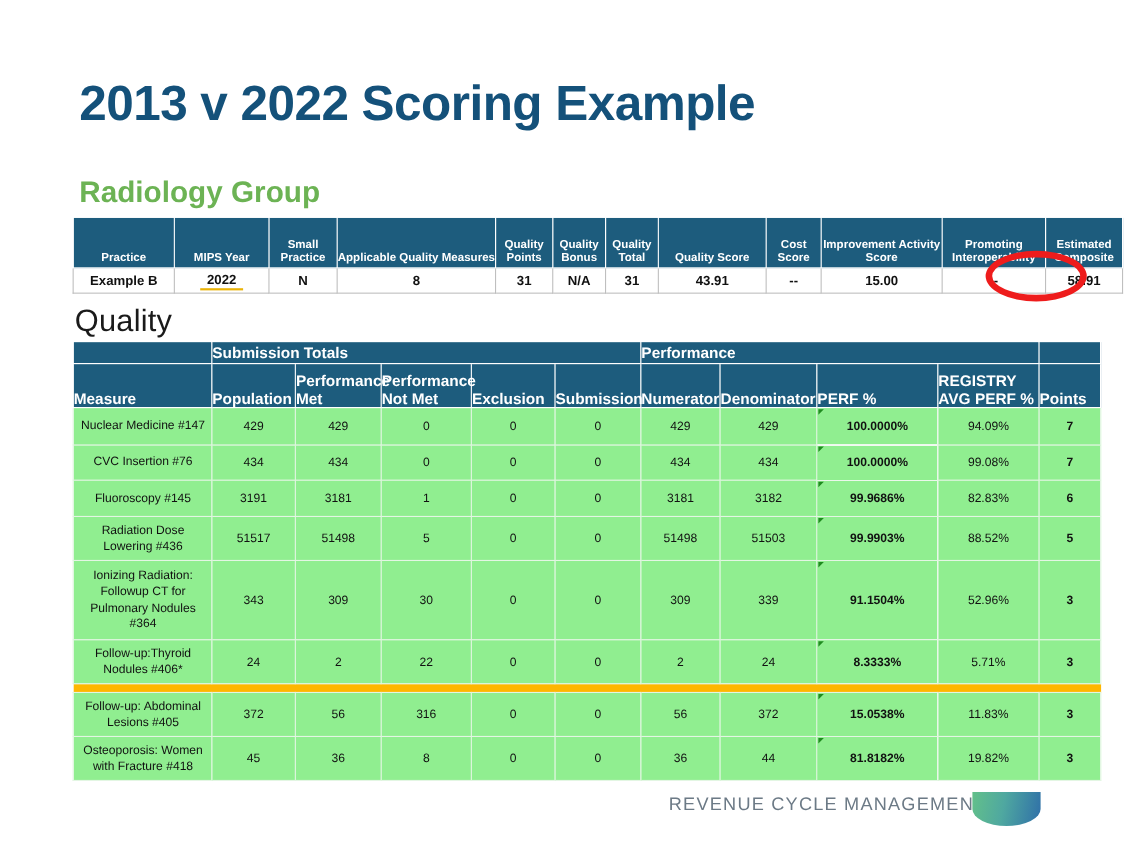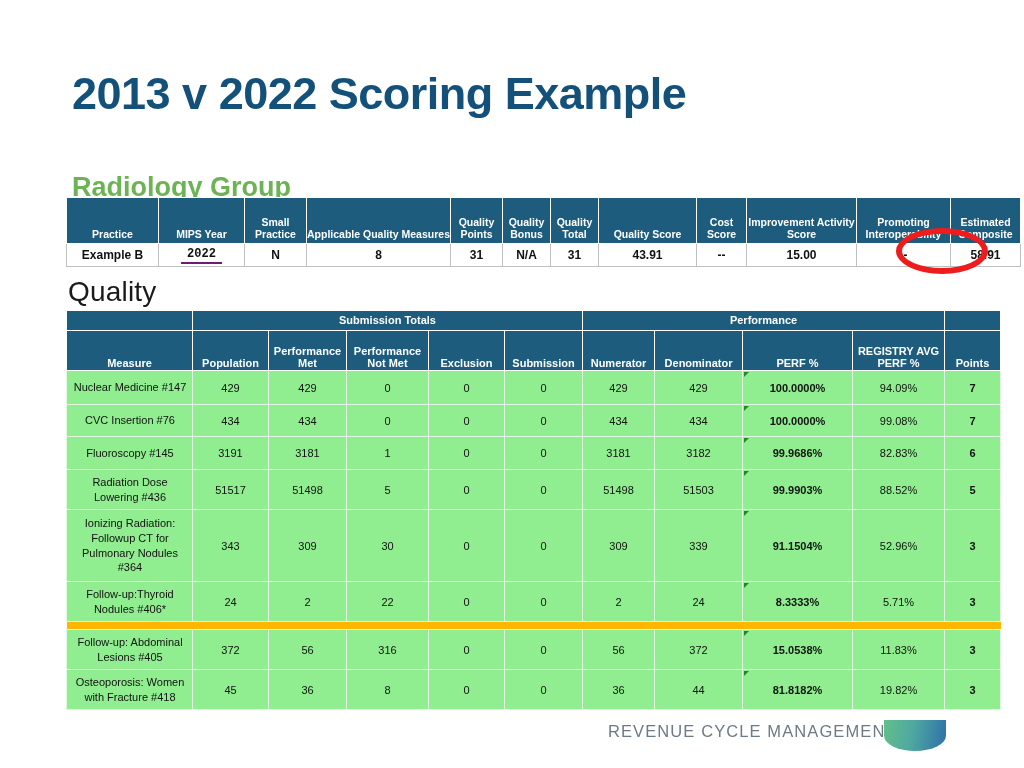--- a/index.html
+++ b/index.html
@@ -15,21 +15,21 @@
   
   .slide-title{
     position:absolute;left:72px;top:68px;
     font-size:45px;font-weight:bold;
     color:#14517a;
     letter-spacing:-0.5px;
     white-space:nowrap;
     font-family:"Liberation Sans", sans-serif;
   }
   .subtitle{
-    position:absolute;left:72px;top:172px;
+    position:absolute;left:72px;top:160px;
     font-size:27px;font-weight:bold;
     color:#6cb354;
     white-space:nowrap;
   }
   .section-head{
     position:absolute;left:68px;top:276px;
     font-size:28px;font-weight:normal;
     color:#1a1a1a;
     letter-spacing:0.2px;
   }
@@ -54,29 +54,29 @@
     height:22px;
     text-align:center;vertical-align:middle;
     font-size:12px;font-weight:bold;
     color:#111111;
     border:1px solid #bfbfbf;
     background:#ffffff;
   }
   td.c-yellow{background:#fdf6a9;}
   td.c-orange{background:#fac46a;font-size:14px;}
   td.c-red{color:#e02020;}
-  .ul-red{border-bottom:2px solid #701a75;padding:0 6px 1px 6px;display:inline-block;font-family:Liberation Mono, monospace;}
+  .ul-red{border-bottom:2px solid #eab308;padding:0 6px 1px 6px;display:inline-block;}
 
   
   .quality-wrap{position:absolute;left:66px;top:310px;}
   table.quality{width:884px;}
   table.quality th{
     background:#1d5c7d;color:#ffffff;
-    font-size:11px;font-weight:bold;
-    text-align:center;
+    font-size:14px;font-weight:bold;
+    text-align:left;
     border:1px solid #ffffff;
     line-height:1.15;
   }
   th.grp{height:19px;vertical-align:middle;}
   th.sub{height:39px;vertical-align:bottom;padding-bottom:0;}
   th.blank{background:#ffffff;border:none;}
   table.quality td{
     border:1px solid #e3f6e3;
     text-align:center;vertical-align:middle;
     background:#90ee90;

